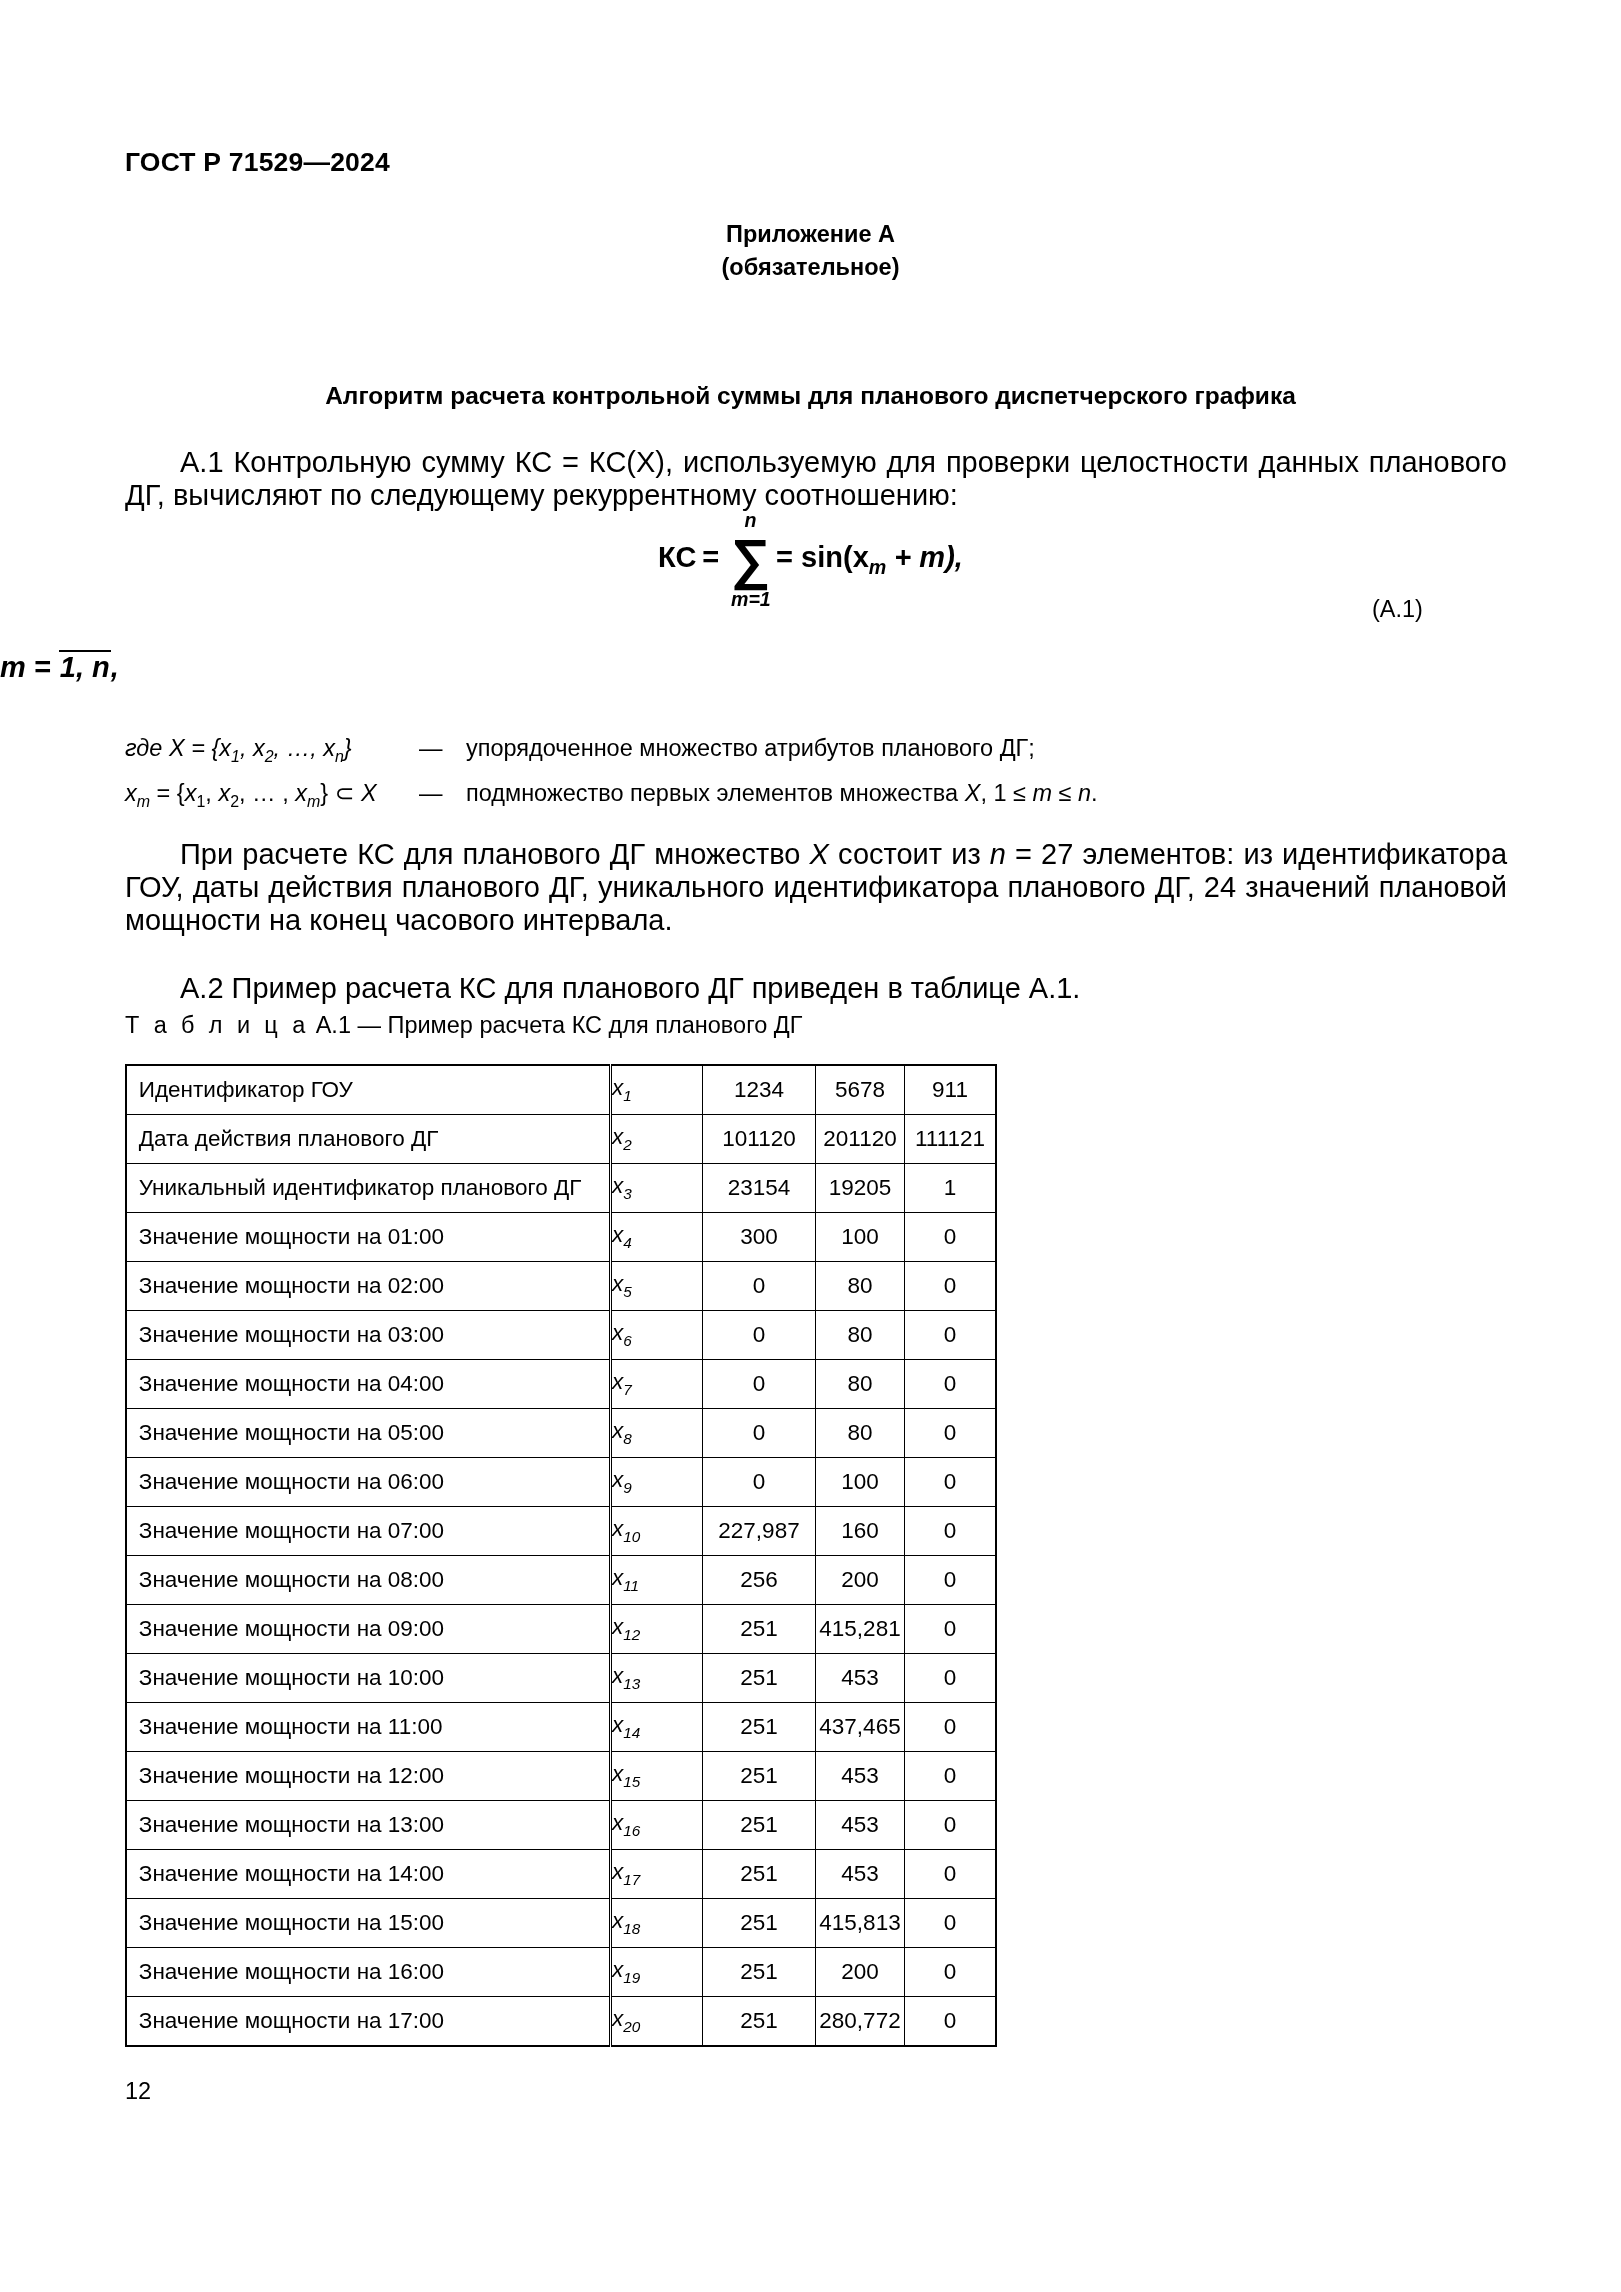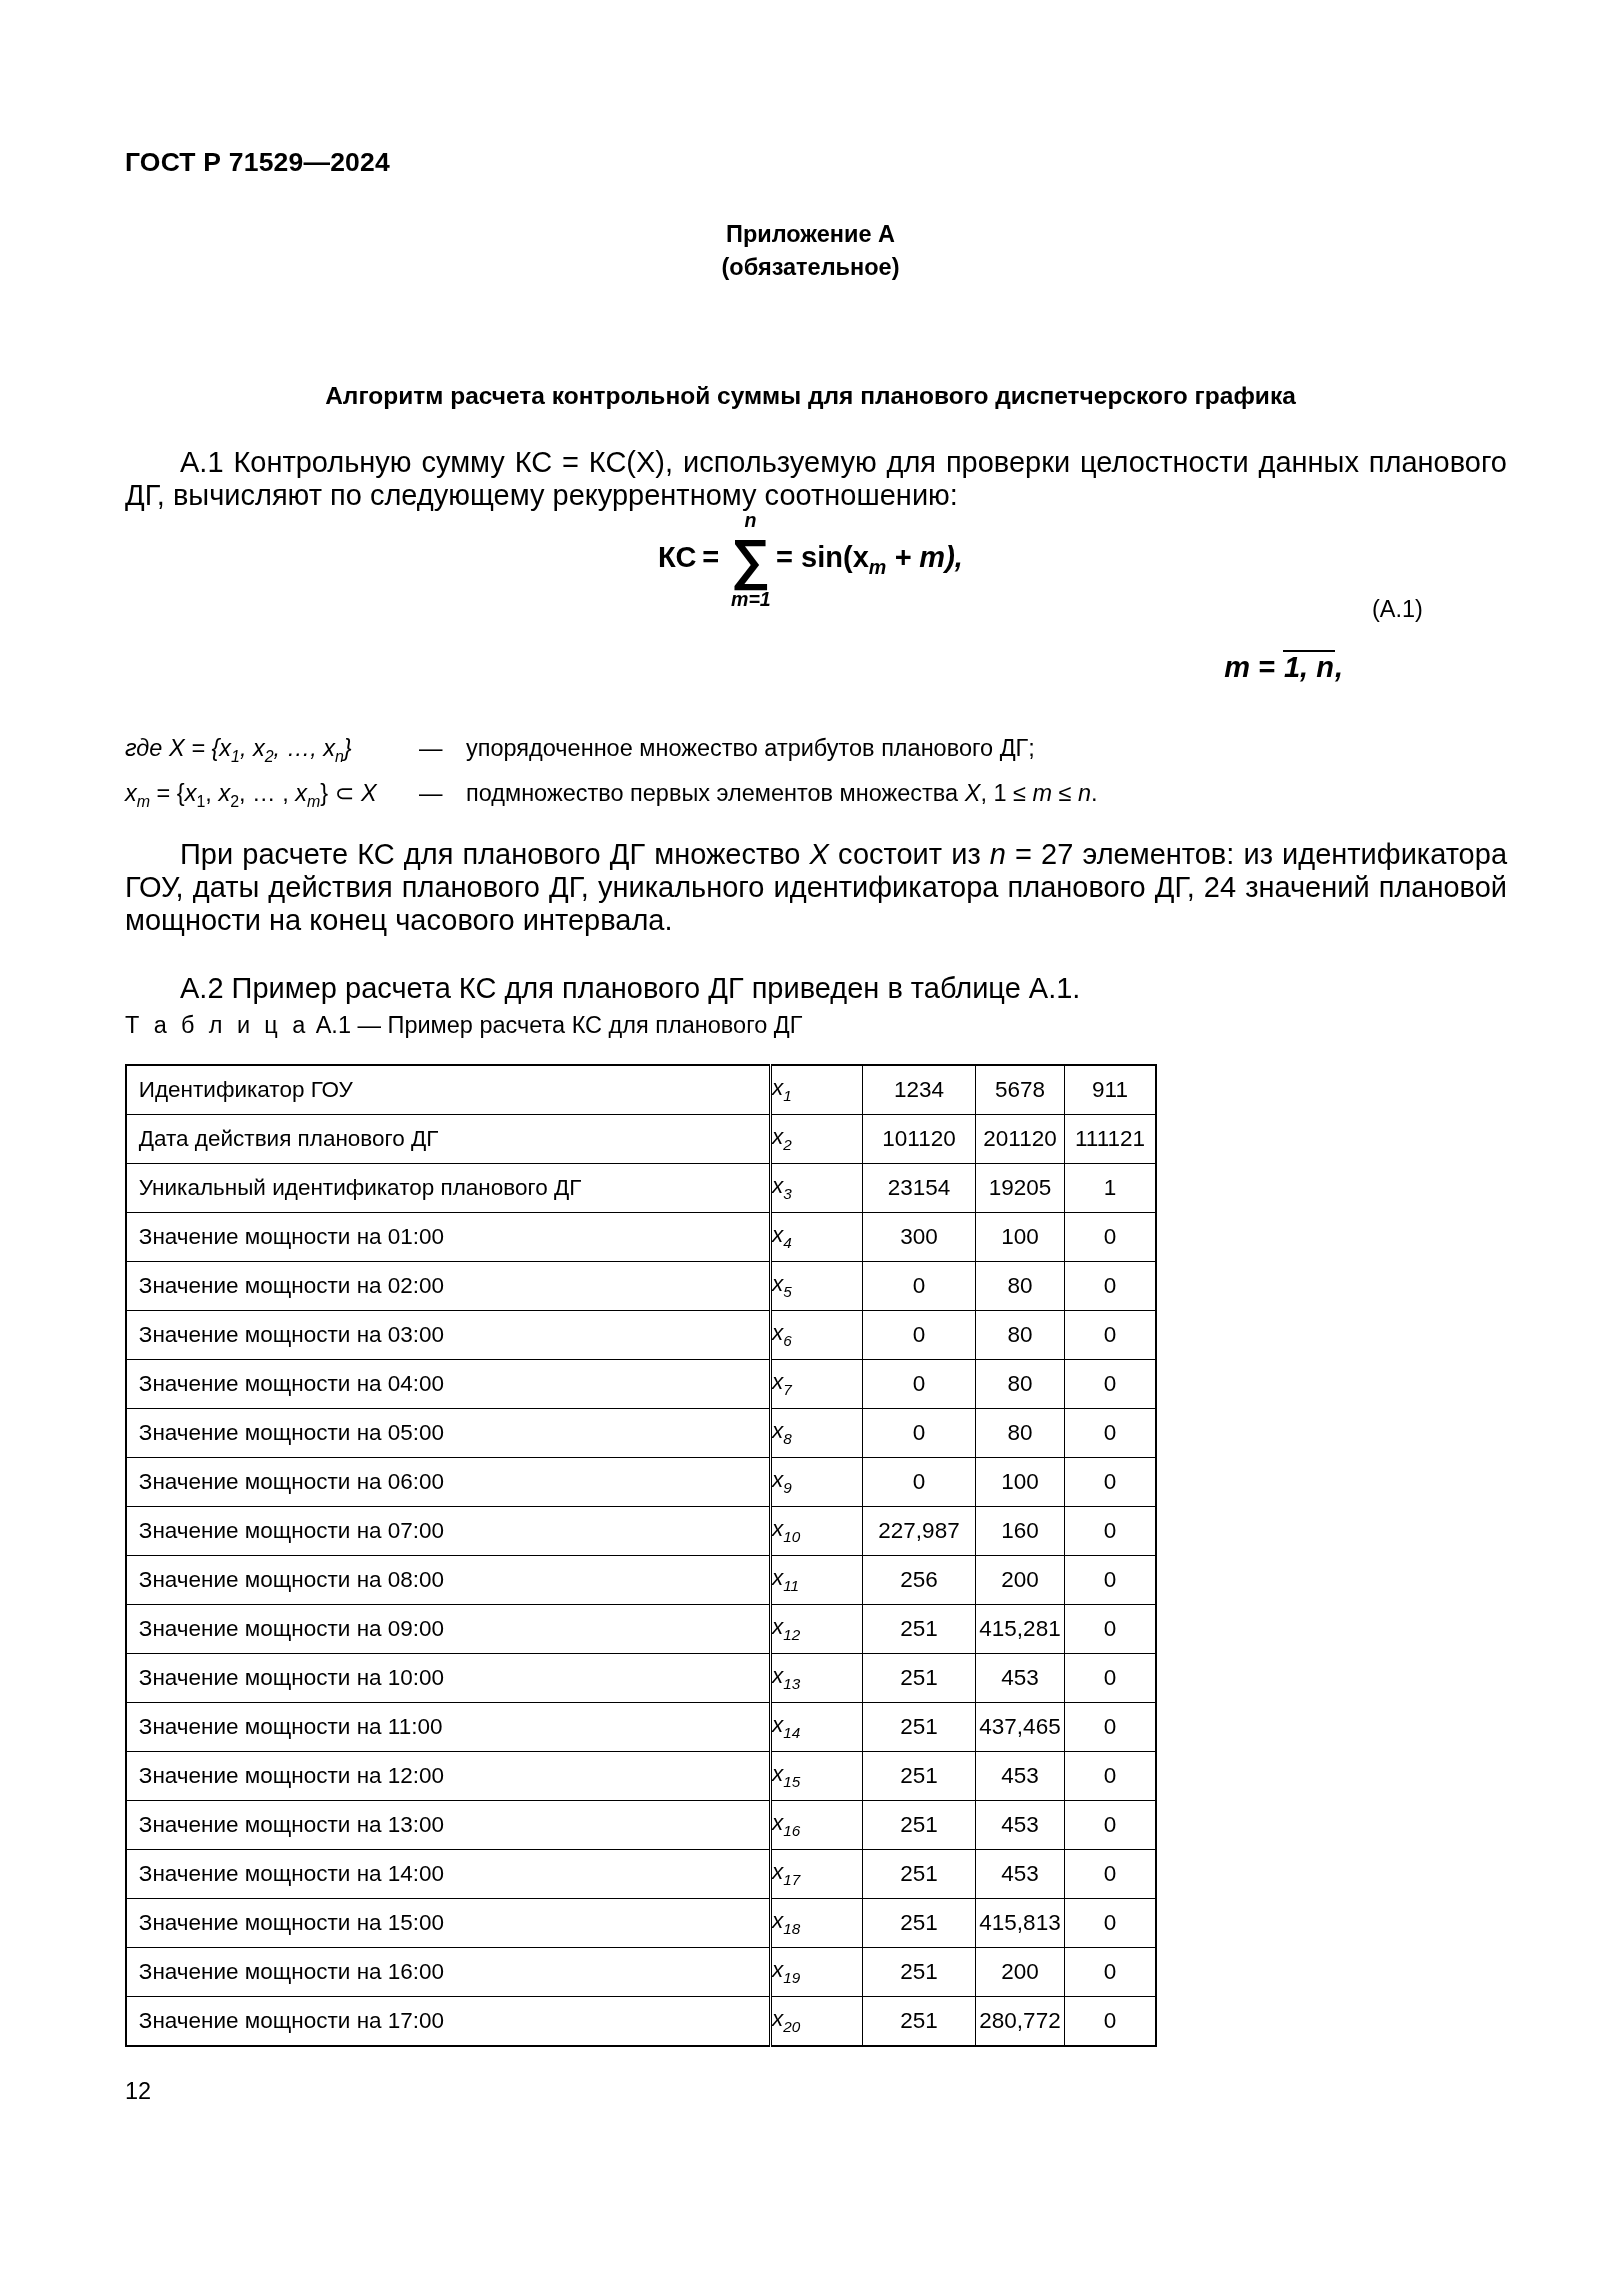--- a/index.html
+++ b/index.html
@@ -59,21 +59,21 @@
   .sum .lim-top {
     position:absolute; top:-25.5px; left:0; right:0;
     font-size:19.6px; font-style:italic; font-weight:bold;
   }
   .sum .lim-bot {
     position:absolute; bottom:-25.5px; left:0; right:0;
     font-size:19.6px; font-style:italic; font-weight:bold;
   }
   .f2 {
     position:absolute; left:0; top:116px; width:1343px;
-    text-align:right; font-size:29px; font-weight:bold; font-style:italic;
+    text-align:left; font-size:29px; font-weight:bold; font-style:italic;
   }
   .ovl { border-top:2px solid #000; padding:0 1px; display:inline-block; line-height:1.1; }
 
   .eqnum {
     position:absolute; left:1372px; top:596px;
     font-size:23.5px;
   }
 
   
   .wheretbl {
@@ -89,21 +89,21 @@
   .tcap {
     position:absolute; left:125px; top:1012px;
     font-size:23.5px;
     text-align:right;
   }
   .tcap .spaced { letter-spacing:3.9px; }
 
   
   table.data {
     position:absolute; left:125px; top:1064px;
-    width:1032px;
+    width:872px;
     border-collapse:collapse;
     font-size:22.5px;
   }
   table.data td {
     border:1px solid #000;
     height:48px;
     padding:0 0 0 11.8px;
     vertical-align:middle;
   }
   table.data td.sym {

